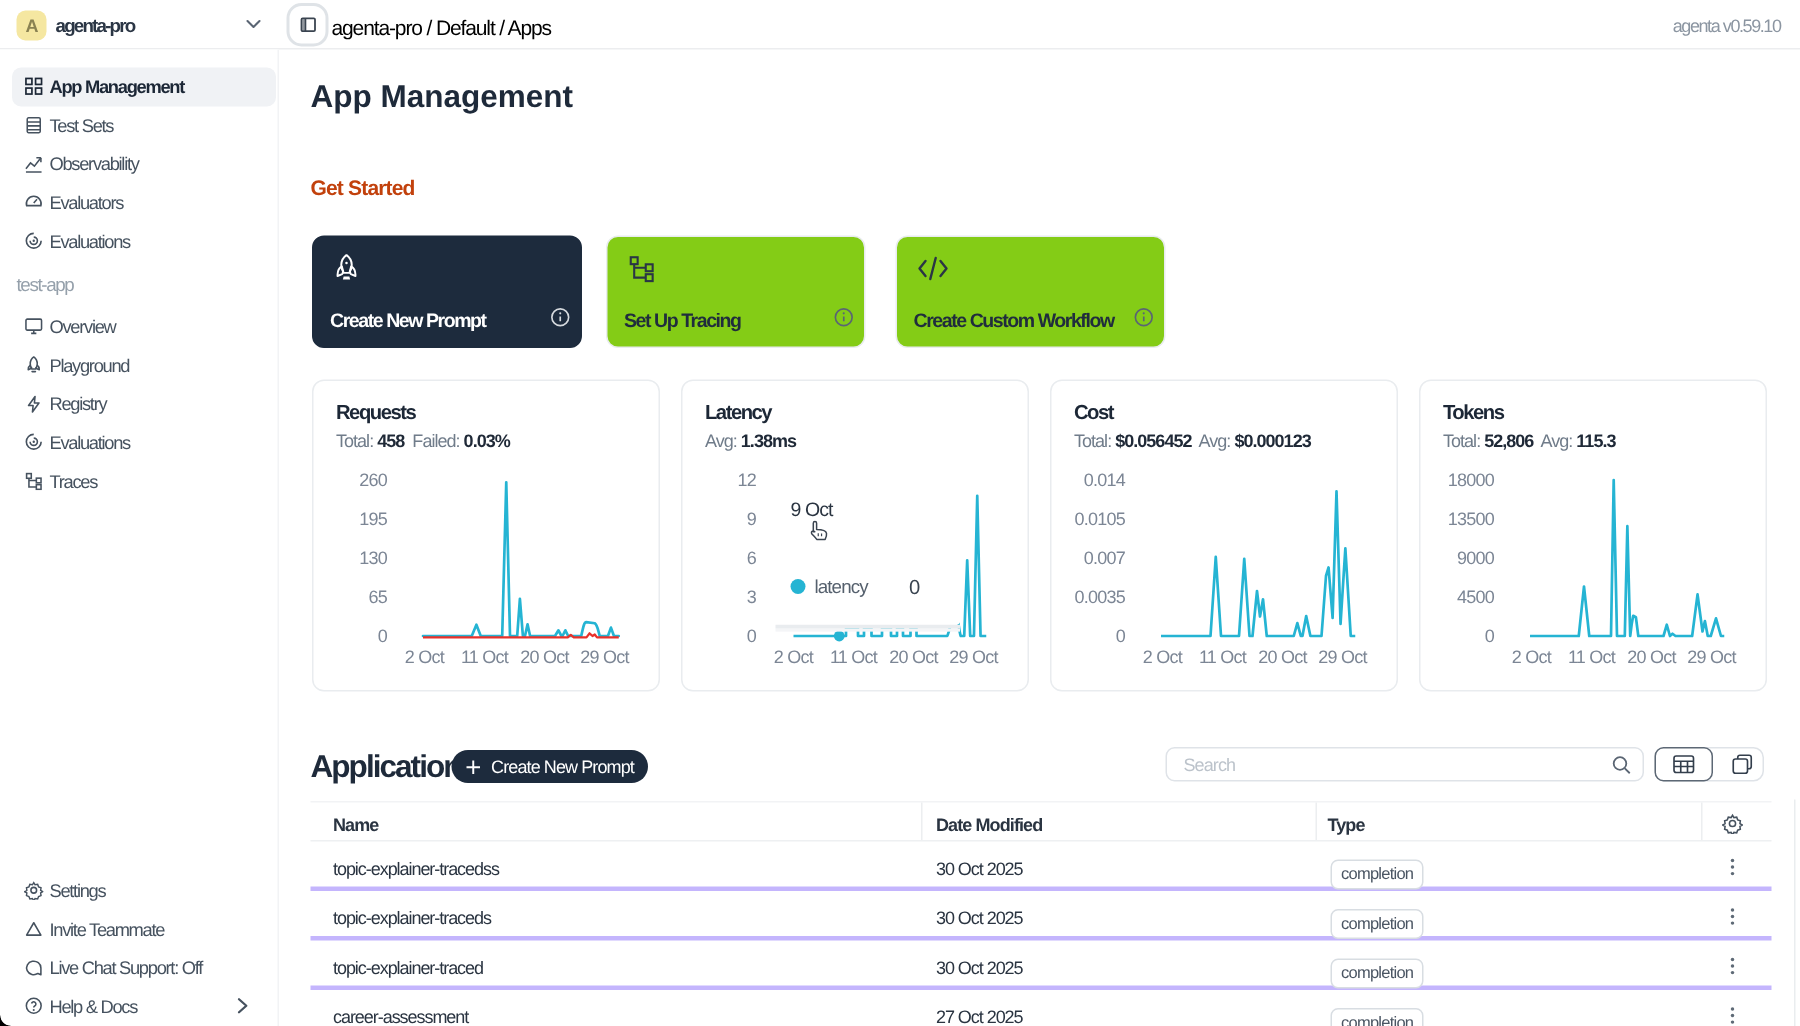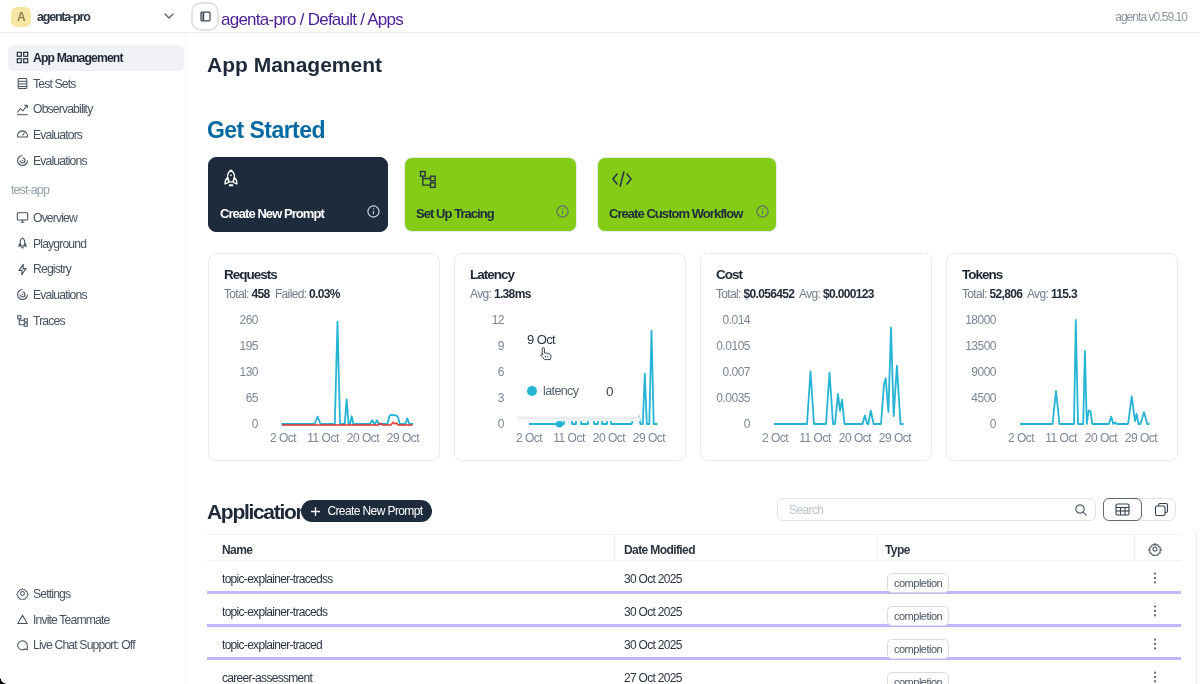--- a/index.html
+++ b/index.html
@@ -8,35 +8,35 @@
 
 #topbar { position:absolute; left:0; top:0; width:1200px; height:33px; background:#fff;
   border-bottom:1px solid #ecedef; }
 #avatar { position:absolute; left:11px; top:7px; width:20px; height:20px; border-radius:6px;
   background:#f5e7a1; color:#8a8252; font-size:12px; font-weight:bold;
   display:flex; align-items:center; justify-content:center; }
 #wsname { position:absolute; left:37px; top:10px; font-size:12.5px; font-weight:bold; color:#2b3645; letter-spacing:-1.2px; }
 #wschev { position:absolute; left:163px; top:9px; }
 #toggle { position:absolute; left:191px; top:2px; width:28px; height:29px; border:2.5px solid #dfe3e7;
   border-radius:10px; display:flex; align-items:center; justify-content:center; background:#fff; }
-#crumb { position:absolute; left:221px; top:10px; font-size:17px; color:#4c1d95; letter-spacing:-0.75px; }
+#crumb { position:absolute; left:221px; top:10px; font-size:14px; color:#000000; letter-spacing:-0.75px; }
 #version { position:absolute; right:13px; top:10px; font-size:12px; color:#8b95a1; letter-spacing:-0.95px; }
 
 #sidebar { position:absolute; left:0; top:33px; width:186px; height:651px; background:#fff;
   border-right:1px solid #f2f3f5; }
 .nav { position:absolute; left:8px; width:176px; }
 .nav .it { height:25.7px; display:flex; align-items:center; border-radius:6px;
   color:#46525f; font-size:12.2px; padding-left:8px; letter-spacing:-0.85px; }
 .nav .it svg { margin-right:4px; flex:none; width:13px; height:13px; }
 .nav .it.act { background:#f0f2f5; color:#1c2736; font-weight:bold; }
 #navlabel { position:absolute; left:11px; top:150px; font-size:12.5px; color:#95a0ab; letter-spacing:-0.9px; }
 .chev-r { position:absolute; right:12px; }
 
 #h1 { position:absolute; left:207px; top:53px; font-size:21px; font-weight:bold; color:#1e2a3a; letter-spacing:0; }
-#h2 { position:absolute; left:207px; top:117px; font-size:23px; font-weight:bold; color:#0369a1; letter-spacing:-0.55px; }
+#h2 { position:absolute; left:207px; top:117px; font-size:14px; font-weight:bold; color:#c2410c; letter-spacing:-0.55px; }
 
 .gs { position:absolute; top:157px; height:75px; border-radius:8px; background:#84cc16;
   border:1px solid #e9ecef; }
 .gs .lbl { position:absolute; left:11px; bottom:10.5px; font-size:13px; font-weight:bold; color:#202d3d; letter-spacing:-0.95px; }
 .gs .ico { position:absolute; left:12.5px; top:11px; }
 .gs .inf { position:absolute; right:7px; bottom:13px; }
 .gs.dark { background:#1d2b3d; border-color:#1d2b3d; }
 .gs.dark .lbl { color:#fff; }
 
 .cc { position:absolute; top:253px; width:232px; height:208px; background:#fff;
@@ -154,20 +154,29 @@
     <div class="it"><svg width="15" height="15" viewBox="0 0 15 15" fill="none" stroke="#46525f" stroke-width="1.2">
           <circle cx="7.5" cy="7.5" r="2.2"></circle>
           <path d="M7.5 1.6 l1 1.7 2-.3 .7 1.9 1.9.7-.3 2 1.7 1-1.7 1 .3 2-1.9.7-.7 1.9-2-.3-1 1.7-1-1.7-2 .3-.7-1.9-1.9-.7 .3-2-1.7-1 1.7-1-.3-2 1.9-.7 .7-1.9 2 .3z" stroke-width="1.1"></path>
         </svg>Settings</div>
     <div class="it"><svg width="15" height="15" viewBox="0 0 15 15" fill="none" stroke="#46525f" stroke-width="1.2">
           <path d="M7.5 2.5 L13 12 H2 Z" stroke-linejoin="round"></path>
         </svg>Invite Teammate</div>
     <div class="it"><svg width="15" height="15" viewBox="0 0 15 15" fill="none" stroke="#46525f" stroke-width="1.2">
           <path d="M13 7.3 a5.5 5.2 0 1 0 -2.3 4.2 L13 12.5 Z" stroke-linejoin="round"></path>
         </svg>Live Chat Support: Off</div>
+    <div class="it"><svg width="15" height="15" viewBox="0 0 15 15" fill="none" stroke="#46525f" stroke-width="1.2">
+          <circle cx="7.5" cy="7.5" r="5.7"></circle>
+          <path d="M5.8 5.8 a1.7 1.7 0 1 1 2.4 1.9 c-.5.3-.7.6-.7 1.1"></path>
+          <circle cx="7.5" cy="10.8" r=".8" fill="#46525f" stroke="none"></circle>
+        </svg>Help &amp; Docs
+      <svg class="chev-r" width="10" height="12" viewBox="0 0 10 12">
+          <path d="M3 2 L7.5 6 L3 10" stroke="#46525f" stroke-width="1.4" fill="none" stroke-linecap="round" stroke-linejoin="round"></path>
+        </svg>
+    </div>
   </div>
 </div>
 
 <div id="h1">App Management</div>
 <div id="h2">Get Started</div>
 
 <div class="gs dark" style="left:208px; width:180px;">
   <svg class="ico" width="18" height="19" viewBox="0 0 18 19" fill="none" stroke="#fff" stroke-width="1.3">
       <path d="M9 1.1 C11.3 2.7 12.5 5.2 12.5 7.7 c0 1.9 -.6 3.8 -1.6 5.2 h-3.8 C6.1 11.5 5.5 9.6 5.5 7.7 C5.5 5.2 6.7 2.7 9 1.1 z" stroke-linejoin="round"></path>
       <circle cx="9" cy="6.3" r=".85" fill="#fff" stroke="none"></circle>

